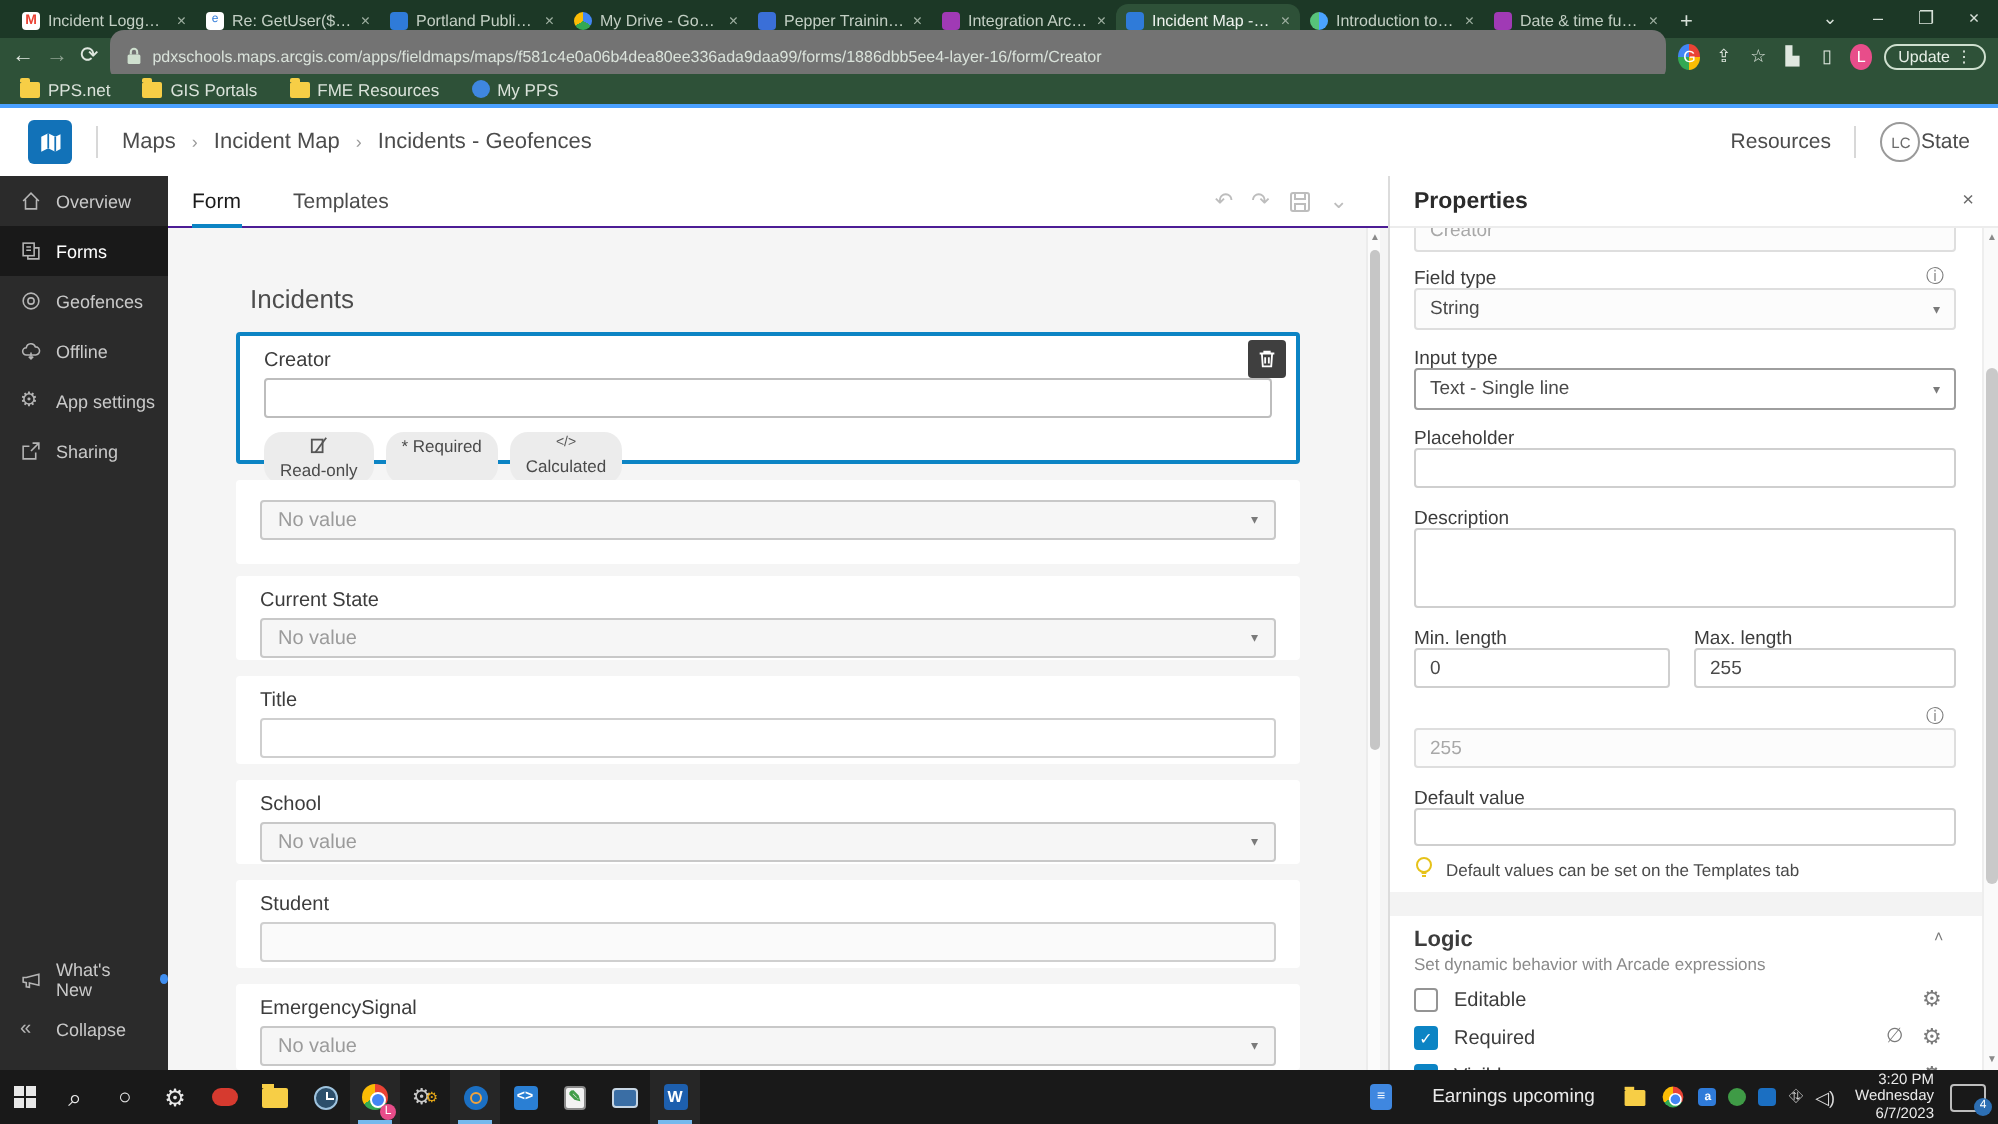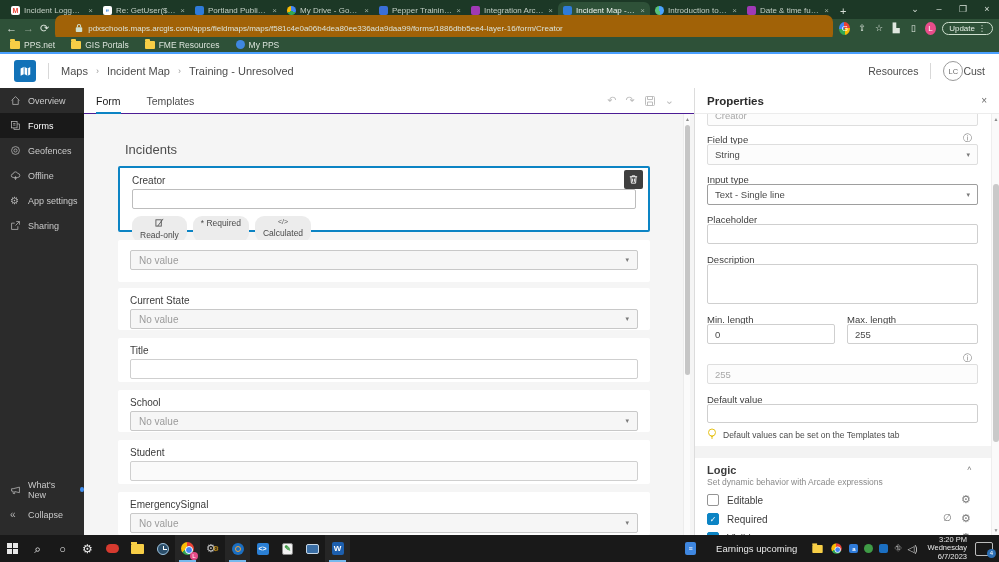--- a/index.html
+++ b/index.html
@@ -14,21 +14,21 @@
   .tab .t { flex:1; white-space:nowrap; overflow:hidden; text-overflow:ellipsis; }
   .tab .x { font-size:8px; color:#9fb0a2; }
   .fav { width:9px; height:9px; border-radius:2px; flex:0 0 auto; display:inline-block; }
   .newtab { color:#d7e0d8; font-size:11px; margin:0 0 2px 6px; }
   .winctl { margin-left:auto; display:flex; align-items:center; gap:0; height:19px; }
   .winctl span { width:24px; text-align:center; color:#d7e0d8; font-size:9px; line-height:19px; }
 
   #navbar { left:0; top:19px; width:999px; height:18px; background:#2e5138; display:flex; align-items:center; padding:0 6px; gap:6px; }
   .navic { color:#dfe7df; font-size:11px; line-height:18px; }
   .navic.dim { color:#8fa392; }
-  #urlpill { flex:0 0 auto; width:778px; height:26px; background:#a16207; border-radius:7px; display:flex; align-items:center; padding:0 20px; gap:5px; }
+  #urlpill { flex:0 0 auto; width:778px; height:26px; background:#737373; border-radius:7px; display:flex; align-items:center; padding:0 8px; gap:5px; }
   #urltxt { color:#d9e2da; font-size:8px; white-space:nowrap; overflow:hidden; }
   .tbicon { width:13px; height:13px; display:inline-flex; align-items:center; justify-content:center; color:#dfe7df; font-size:9px; }
   #avatar-chrome { width:13px; height:13px; border-radius:50%; background:#e84d8a; color:#fff; font-size:8px; text-align:center; line-height:13px; }
   #updatebtn { height:13px; border:1px solid #cfe0cf; border-radius:7px; color:#e6efe6; font-size:8px; padding:0 6px; display:flex; align-items:center; gap:3px; }
 
   #bmbar { left:0; top:37px; width:999px; height:15px; background:#2e5138; display:flex; align-items:center; gap:16px; padding:0 10px; }
   .bm { display:flex; align-items:center; gap:4px; color:#dbe3db; font-size:8.5px; }
   .folder { width:10px; height:8px; background:#f7ce46; border-radius:1px; position:relative; }
   .folder:before { content:""; position:absolute; left:0; top:-2px; width:5px; height:2px; background:#f7ce46; border-radius:1px 1px 0 0; }
   .dotic { width:9px; height:9px; border-radius:50%; background:#3f87e0; }
@@ -229,26 +229,26 @@
       <svg width="14" height="14" viewBox="0 0 16 16">
           <path d="M3 5l4-2 4 2 3-1.5V12l-3 1.5-4-2-4 2z" fill="#fff"></path>
           <path d="M7 3v8.5M11 5v8.5" stroke="#1272b8" stroke-width="1"></path>
         </svg>
     </div>
     <div class="hdiv"></div>
     <span class="crumb">Maps</span>
     <span class="crumbsep">›</span>
     <span class="crumb">Incident Map</span>
     <span class="crumbsep">›</span>
-    <span class="crumb">Training - Unresolved</span>
+    <span class="crumb">Incidents - Geofences</span>
     <div id="hright">
       <span id="resources">Resources</span>
       <div class="hdiv"></div>
       <div id="useravatar">LC</div>
-      <span id="username">Cust</span>
+      <span id="username">State</span>
     </div>
   </div>
 
   <div id="sidebar" class="abs">
     <div class="sbitem">
       <svg viewBox="0 0 14 14" fill="none" stroke="currentColor">
           <path d="M2 7l5-5 5 5M3.5 6v6h7V6"></path>
         </svg>
       <span>Overview</span>
     </div>

